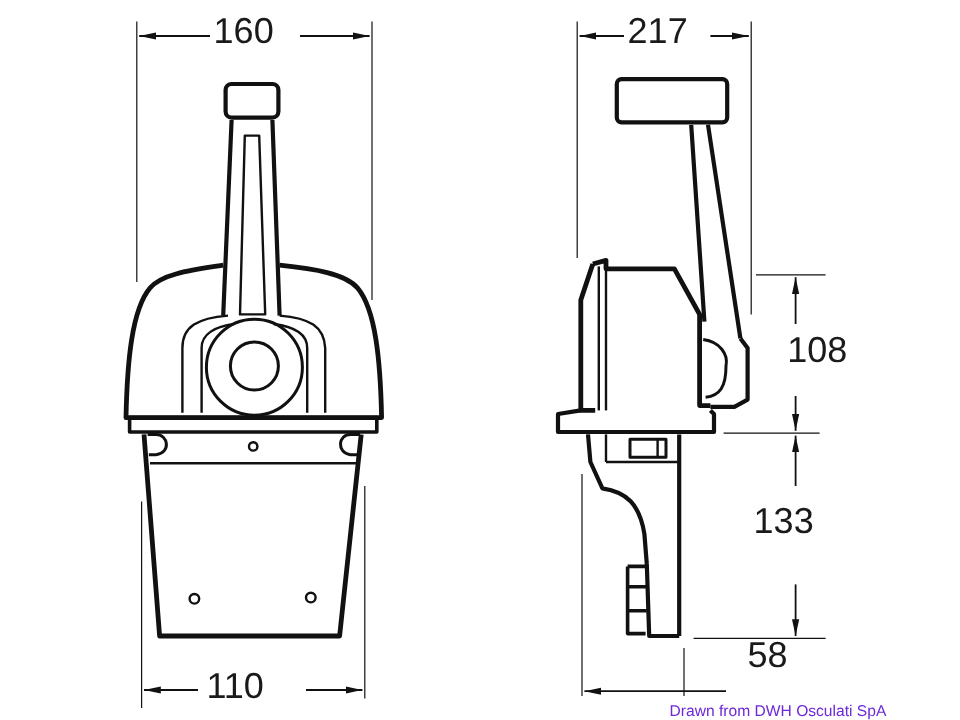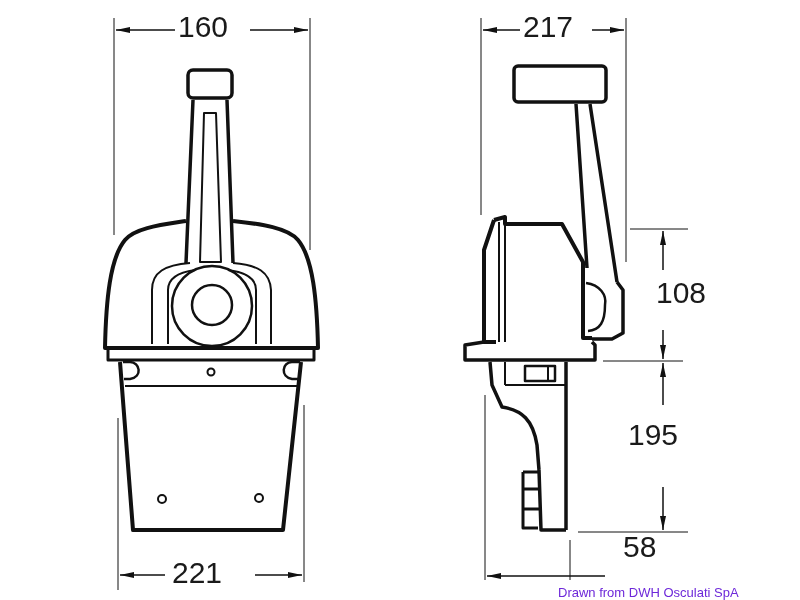--- a/index.html
+++ b/index.html
@@ -113,18 +113,18 @@
 
     <line x1="485" y1="395" x2="485" y2="580" stroke-width="1"></line>
     <line x1="570" y1="540" x2="570" y2="580" stroke-width="1"></line>
     <g>
       <line x1="605" y1="576" x2="487" y2="576" stroke-width="1.5" marker-end="url(#arrR)"></line>
     </g>
   </g>
 </svg>
 
 <div class="dim-label bg-cover" style="left:176px; top:12px;">160</div>
-<div class="dim-label bg-cover" style="left:170px; top:558px;">221</div>
+<div class="dim-label bg-cover" style="left:170px; top:558px;">110</div>
 <div class="dim-label bg-cover" style="left:521px; top:12px;">217</div>
 <div class="dim-label bg-cover" style="left:654px; top:278px;">108</div>
-<div class="dim-label bg-cover" style="left:626px; top:420px;">195</div>
+<div class="dim-label bg-cover" style="left:626px; top:420px;">133</div>
 <div class="dim-label" style="left:623px; top:532px;">58</div>
 <div class="credit" style="left:558px; top:586px;">Drawn from DWH Osculati SpA</div>
 
 </body></html>

